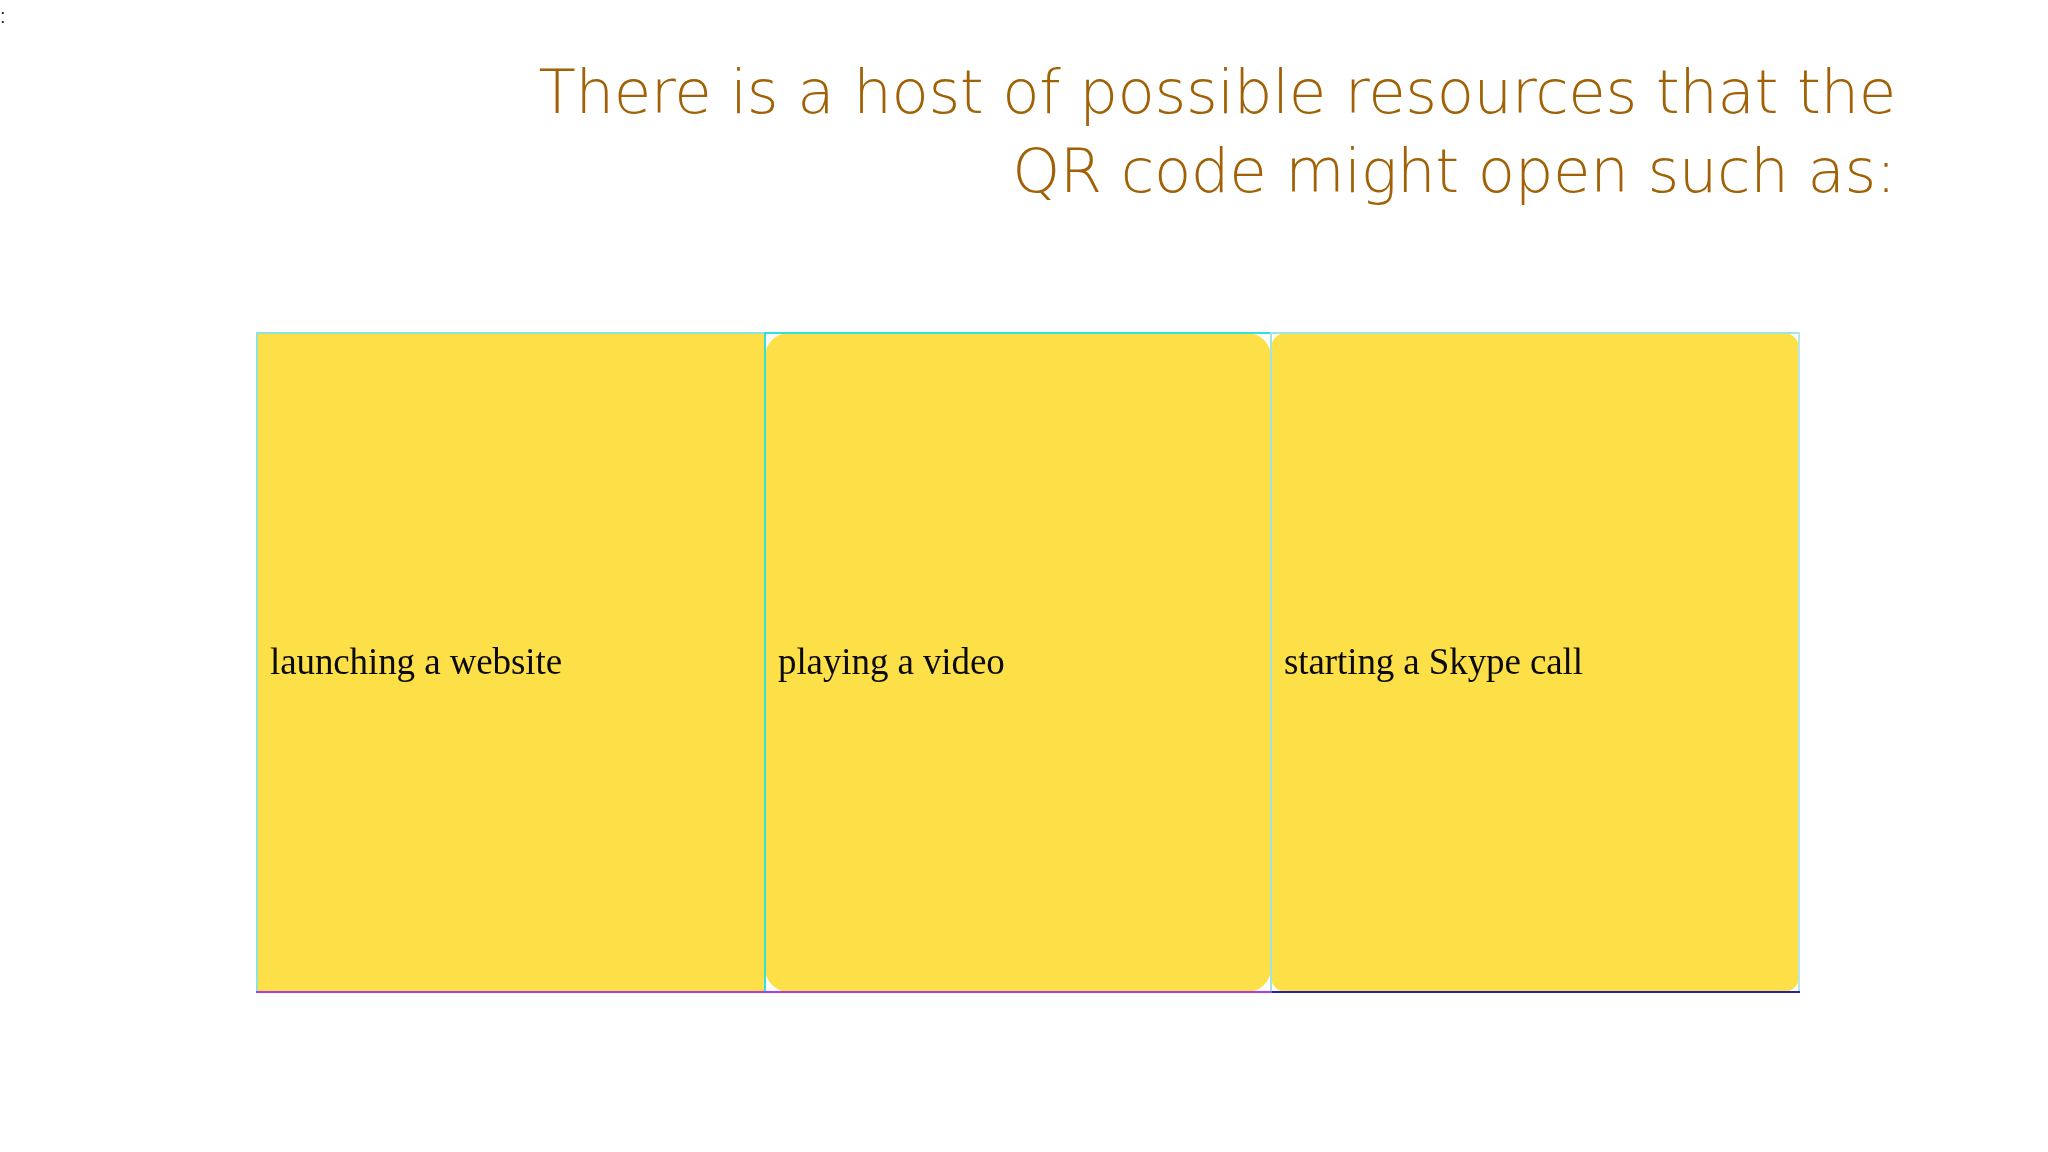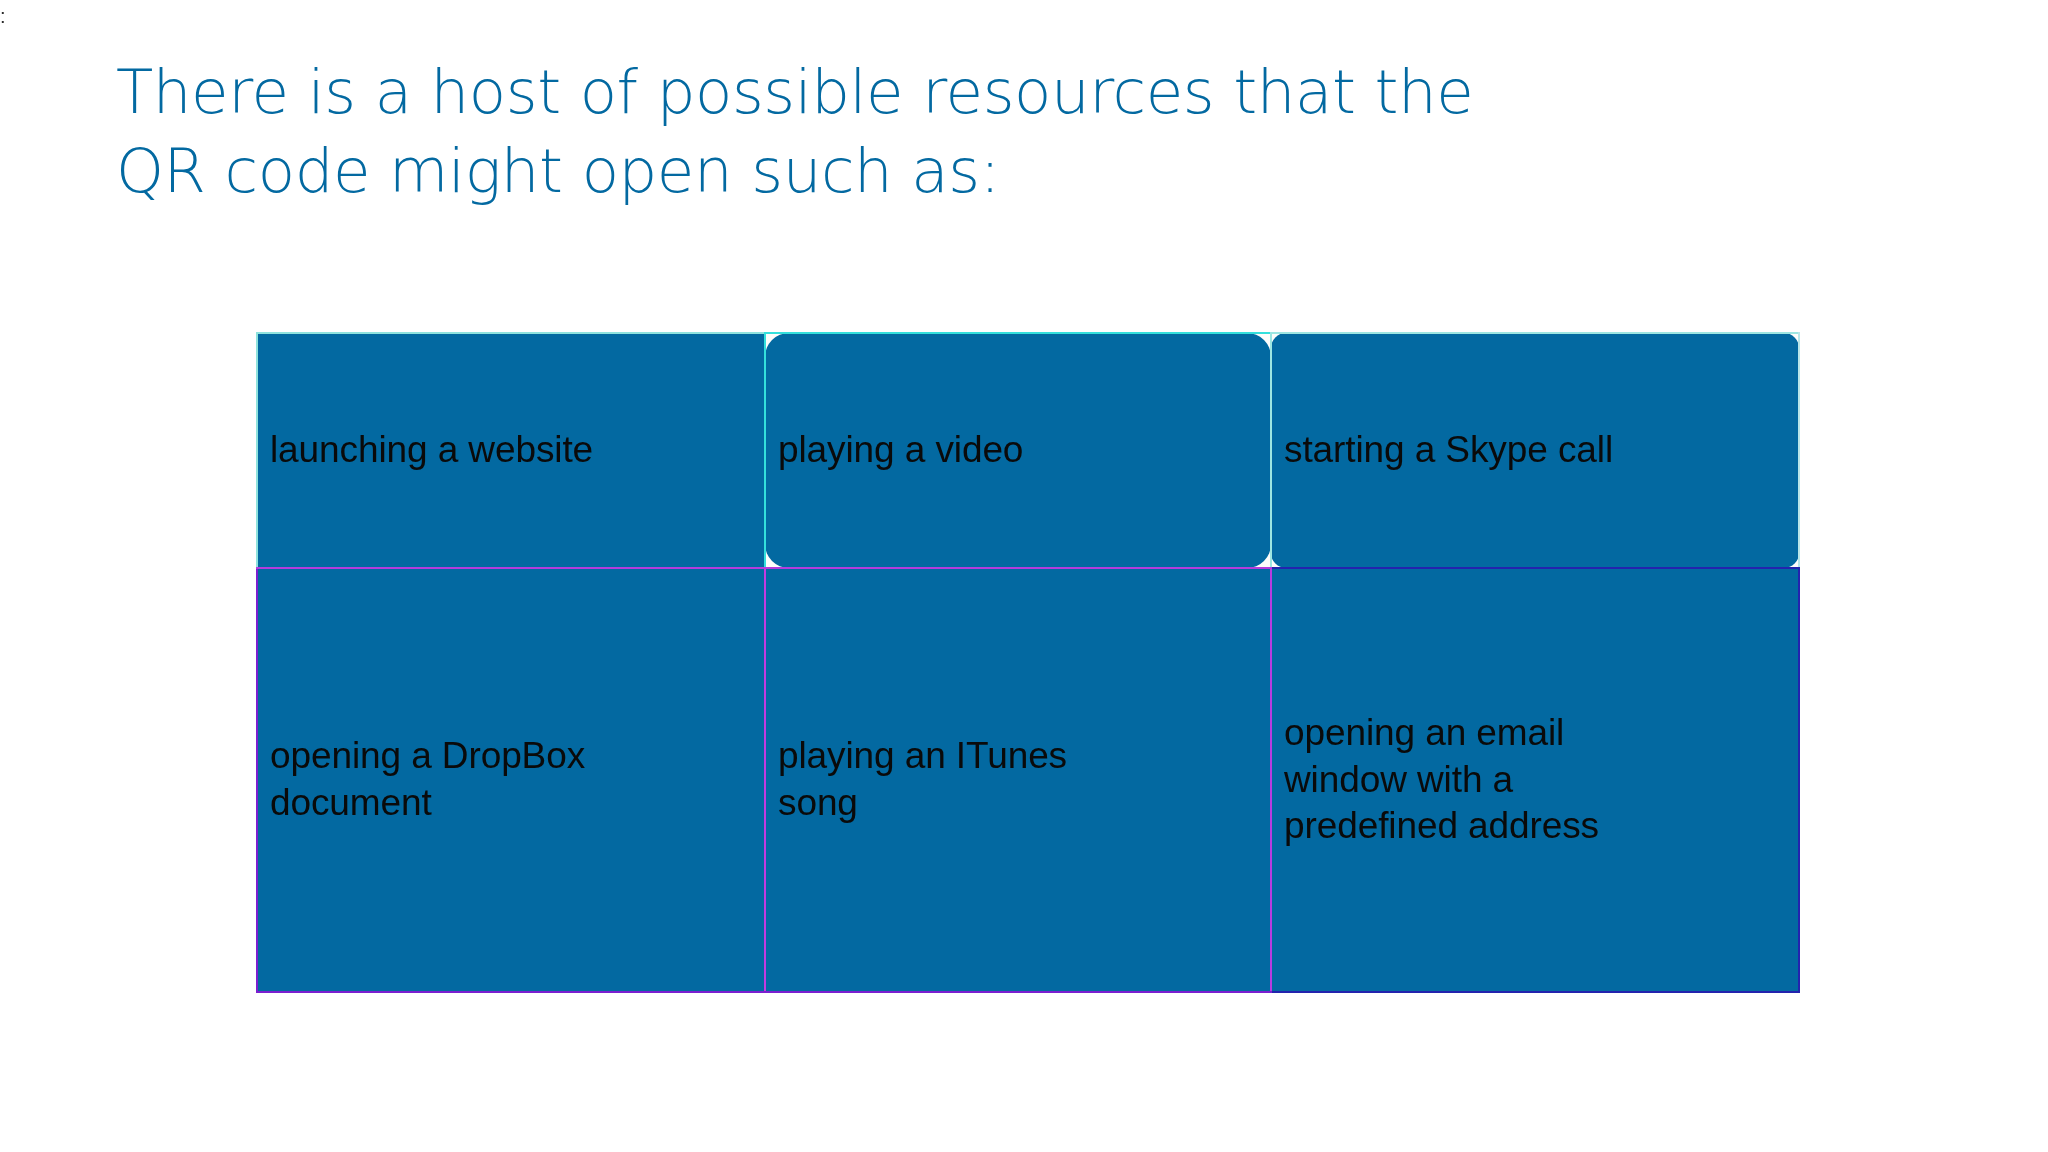--- a/index.html
+++ b/index.html
@@ -34,23 +34,24 @@
   
   #slide-title {
     position: absolute;
     left: 116px;
     top: 52px;
     width: 1780px;
     font-family: "DejaVu Sans", sans-serif;
     font-weight: 300;
     font-size: 61px;
     line-height: 1.30;
-    color: #0369a1;
+    color: #a16207;
     letter-spacing: -0.4px;
     white-space: pre-wrap;
+    text-align: right;
   }
 
   
   #resource-table {
     position: absolute;
     left: 256px;
     top: 332px;
     width: 1542px;
     height: 661px;
     border-collapse: collapse;
@@ -61,25 +62,25 @@
   #resource-table col.c2 { width: 506px; }
   #resource-table col.c3 { width: 528px; }
 
   #resource-table tr.r1 { height: 173px; }
   #resource-table tr.r2 { height: 176px; }
   #resource-table tr.r3 { height: 312px; }
 
   #resource-table td {
     vertical-align: middle;
     padding: 0 0 0 12px;
-    font-family: Liberation Sans, sans-serif;
+    font-family: Liberation Serif, serif;
     font-size: 37px;
     line-height: 1.26;
     color: #0a0a0a;
-    background: #0369a1;
+    background: #fde047;
     border-style: solid;
     border-width: 2px;
     white-space: pre-line;
     letter-spacing: -0.1px;
   }
 
   
   
   #cell-r1c1 { border-color: #8fe3de #34e0dc #b43cdc #8fe3de; }
   #cell-r1c2 { border-color: #34e0dc #9de6e2 #b43cdc #34e0dc; border-radius: 24px; }
@@ -108,23 +109,14 @@
     <col class="c1">
       <col class="c2">
       <col class="c3">
   </colgroup>
   <tbody>
     <tr class="r1">
       <td id="cell-r1c1">launching a website</td>
       <td id="cell-r1c2">playing a video</td>
       <td id="cell-r1c3">starting a Skype call</td>
     </tr>
-    <tr class="r3">
-      <td id="cell-r3c1">opening a DropBox
-document</td>
-      <td id="cell-r3c2">playing an ITunes
-song</td>
-      <td id="cell-r3c3">opening an email
-window with a
-predefined address</td>
-    </tr>
   </tbody>
 </table>
 
 </body></html>

